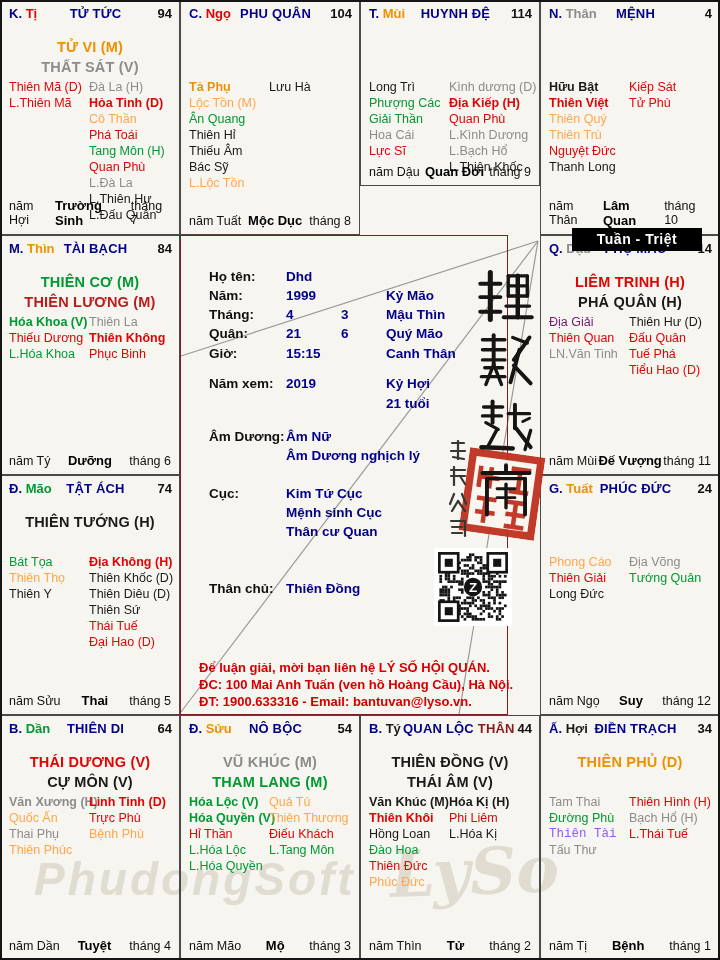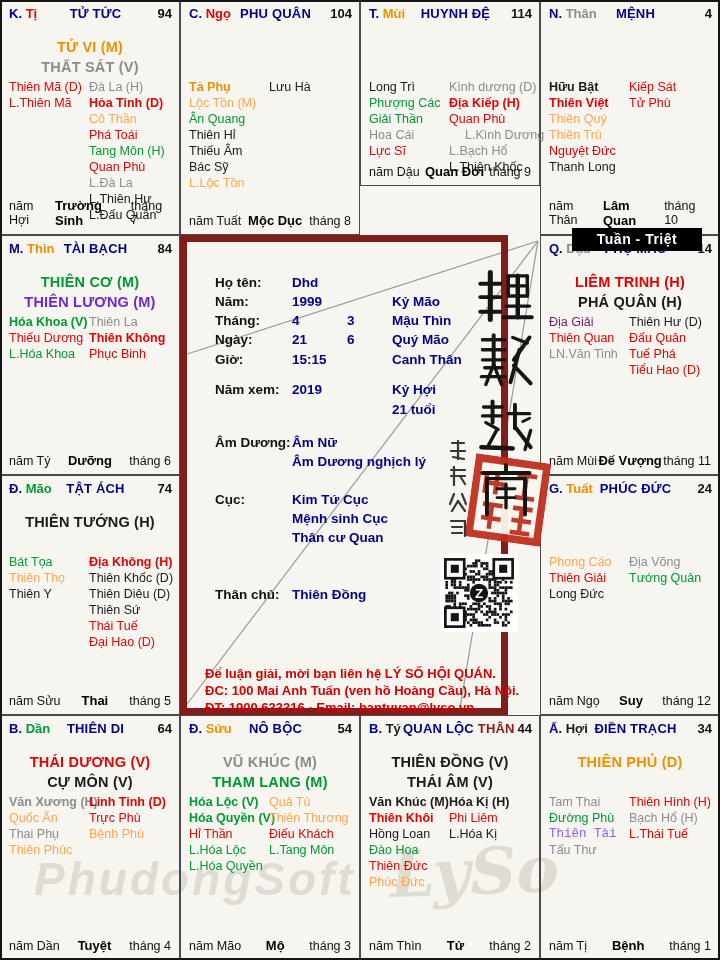--- a/index.html
+++ b/index.html
@@ -17,21 +17,21 @@
   .c-huynh-de{left:360px;top:0;width:180px;height:186px}
   .c-menh{left:540px;top:0;width:180px;height:235px}
   .c-tai-bach{left:0;top:235px;width:180px;height:240px}
   .c-phu-mau{left:540px;top:235px;width:180px;height:240px}
   .c-tat-ach{left:0;top:475px;width:180px;height:240px}
   .c-phuc-duc{left:540px;top:475px;width:180px;height:240px}
   .c-thien-di{left:0;top:715px;width:180px;height:245px}
   .c-no-boc{left:180px;top:715px;width:180px;height:245px}
   .c-quan-loc{left:360px;top:715px;width:180px;height:245px}
   .c-dien-trach{left:540px;top:715px;width:180px;height:245px}
-  #center{position:absolute;left:180px;top:235px;width:328px;height:480px;border:7px solid #7f1d1d;box-sizing:border-box;z-index:2;}
+  #center{position:absolute;left:180px;top:235px;width:328px;height:480px;border:1px solid #7f1d1d;box-sizing:border-box;z-index:2;}
   .hdr{position:absolute;left:8px;right:7px;top:5px;height:18px;font-size:13px;font-weight:bold;}
   .canchi{position:absolute;left:0;top:0;white-space:nowrap;}
   .palname{position:absolute;left:34px;right:24px;top:0;text-align:center;letter-spacing:.2px;white-space:nowrap;}
   .palnum{position:absolute;right:0;top:0;color:#111;}
   .mains{position:absolute;left:0;right:0;top:36px;text-align:center;font-weight:bold;font-size:14.5px;line-height:20px;letter-spacing:.2px;}
   .scol{position:absolute;top:78px;font-size:12.5px;line-height:16px;white-space:nowrap;}
   .colL{left:8px;} .colR{left:88px;}
   .foot{position:absolute;left:8px;right:8px;bottom:6px;font-size:12.5px;display:flex;justify-content:space-between;align-items:baseline;color:#111;}
   .foot .vong{font-weight:bold;font-size:13px;color:#000;}
   .irow{position:absolute;font-size:13.5px;font-weight:bold;white-space:nowrap;}
@@ -124,21 +124,21 @@
           <div style="color: rgb(26, 26, 26);">Long Trì</div>
           <div style="color: rgb(0, 153, 51);">Phượng Các</div>
           <div style="color: rgb(0, 153, 51);">Giải Thần</div>
           <div style="color: rgb(140, 140, 140);">Hoa Cái</div>
           <div style="color: rgb(222, 5, 5);">Lực Sĩ</div>
         </div>
         <div class="scol colR">
           <div style="color: rgb(140, 140, 140);">Kình dương (D)</div>
           <div style="color: rgb(222, 5, 5); font-weight: bold;">Địa Kiếp (H)</div>
           <div style="color: rgb(222, 5, 5);">Quan Phù</div>
-          <div style="color: rgb(140, 140, 140); margin-left: 16px;">L.Kình Dương</div>
+          <div style="color: rgb(140, 140, 140);">L.Kình Dương</div>
           <div style="color: rgb(140, 140, 140);">L.Bạch Hổ</div>
           <div style="color: rgb(26, 26, 26);">L.Thiên Khốc</div>
         </div>
         <div class="foot">
           <span>năm Dậu</span>
           <span class="vong">Quan Đới</span>
           <span>tháng 9</span>
         </div>
       </div>
       <div class="cell c-menh">
@@ -166,21 +166,21 @@
         </div>
       </div>
       <div class="cell c-tai-bach">
         <div class="hdr">
           <span class="canchi"><span style="color: rgb(0, 0, 139);">M. </span><span style="color: rgb(238, 145, 0);">Thìn</span></span>
           <span class="palname" style="color: rgb(0, 0, 139);"><span>TÀI BẠCH</span></span>
           <span class="palnum">84</span>
         </div>
         <div class="mains">
           <div style="color: rgb(0, 153, 51);">THIÊN CƠ (M)</div>
-          <div style="color: #6d28d9;">THIÊN LƯƠNG (M)</div>
+          <div style="color: #b91c1c;">THIÊN LƯƠNG (M)</div>
         </div>
         <div class="scol colL">
           <div style="color: rgb(0, 153, 51); font-weight: bold;">Hóa Khoa (V)</div>
           <div style="color: rgb(222, 5, 5);">Thiếu Dương</div>
           <div style="color: rgb(0, 153, 51);">L.Hóa Khoa</div>
         </div>
         <div class="scol colR">
           <div style="color: rgb(140, 140, 140);">Thiên La</div>
           <div style="color: rgb(222, 5, 5); font-weight: bold;">Thiên Không</div>
           <div style="color: rgb(222, 5, 5);">Phục Binh</div>
@@ -389,21 +389,21 @@
         <span class="iv1" style="color: rgb(0, 0, 139);">1999</span>
         <span class="iv3" style="color: rgb(0, 0, 139);">Kỷ Mão</span>
       </div>
       <div class="irow" style="top: 71px; left: 0px; right: 0px; height: 18px;">
         <span class="ilabel">Tháng:</span>
         <span class="iv1" style="color: rgb(0, 0, 139);">4</span>
         <span class="iv2" style="color: rgb(0, 0, 139);">3</span>
         <span class="iv3" style="color: rgb(0, 0, 139);">Mậu Thìn</span>
       </div>
       <div class="irow" style="top: 90px; left: 0px; right: 0px; height: 18px;">
-        <span class="ilabel">Ngày:</span>
+        <span class="ilabel">Quân:</span>
         <span class="iv1" style="color: rgb(0, 0, 139);">21</span>
         <span class="iv2" style="color: rgb(0, 0, 139);">6</span>
         <span class="iv3" style="color: rgb(0, 0, 139);">Quý Mão</span>
       </div>
       <div class="irow" style="top: 110px; left: 0px; right: 0px; height: 18px;">
         <span class="ilabel">Giờ:</span>
         <span class="iv1" style="color: rgb(0, 0, 139);">15:15</span>
         <span class="iv3" style="color: rgb(0, 0, 139);">Canh Thân</span>
       </div>
       <div class="irow" style="top: 140px; left: 0px; right: 0px; height: 18px;">

